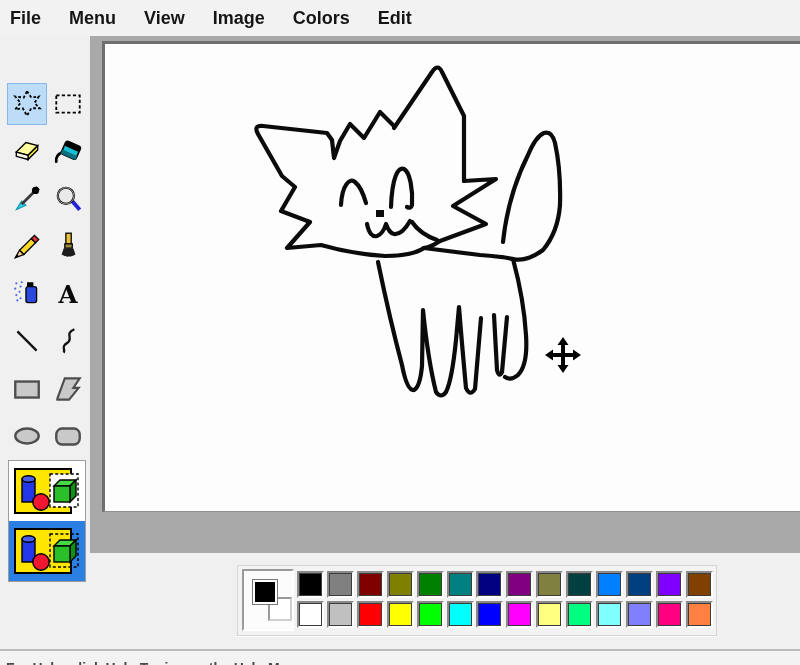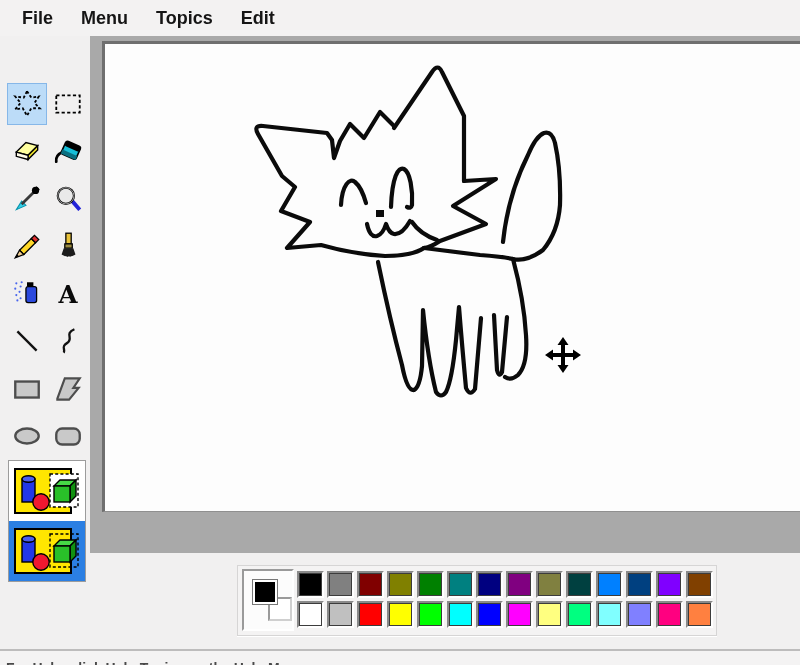--- a/index.html
+++ b/index.html
@@ -11,21 +11,21 @@
   }
   
   .menubar{
     position:absolute;left:0;top:0;width:800px;height:36px;
     background:#f3f2f2;display:flex;align-items:center;
     border-bottom:1px solid #e2e1e1;
   }
   .menu-item{
     padding:7px 14px;font-size:18px;font-weight:600;color:#151515;cursor:default;
   }
-  .menu-item:first-child{padding-left:22px;}
+  .menu-item:first-child{padding-left:10px;}
   
   .workspace{
     position:absolute;left:90px;top:36px;width:710px;height:517px;
     background:#a9a9a9;
   }
   .canvas{
     position:absolute;left:12px;top:5px;width:695px;height:467px;
     background:#fdfdfd;
     border-top:3px solid #6f6f6f;border-left:3px solid #6f6f6f;
     border-bottom:1px solid #8f8f8f;
@@ -85,21 +85,23 @@
   }
   
   .cursor{position:absolute;pointer-events:none;}
 </style>
 </head>
 <body>
 
 <div class="menubar">
   <div class="menu-item">File</div>
   <div class="menu-item">Menu</div>
-  <div class="menu-item">Topics</div>
+  <div class="menu-item">View</div>
+  <div class="menu-item">Image</div>
+  <div class="menu-item">Colors</div>
   <div class="menu-item">Edit</div>
 </div>
 
 <div class="workspace">
   <div class="canvas">
     <svg id="drawing-svg" width="695" height="467" viewBox="0 0 695 467">
         <path d="M289,84 L327,28 Q333,19 337,28 L359,72 L359,137" fill="none" stroke="#0b0b0b" stroke-width="4.2" stroke-linecap="round" stroke-linejoin="round"></path>
         <path d="M289,82 L275,68 L259,94 L245,80 L235,97 L229,114 L227,96 L222,89 L158,82 Q148,81 153,90 L177,132 L190,143 L176,167 L205,178 L182,204 L216,201 Q247,210 280,212 Q307,212 319,204" fill="none" stroke="#0b0b0b" stroke-width="4.2" stroke-linecap="round" stroke-linejoin="round"></path>
         <path d="M359,137 L391,135 L348,162 L381,180 L335,197 Q326,203 319,204" fill="none" stroke="#0b0b0b" stroke-width="4.2" stroke-linecap="round" stroke-linejoin="round"></path>
         <path d="M307,178 Q315,190 332,196" fill="none" stroke="#0b0b0b" stroke-width="4.2" stroke-linecap="round" stroke-linejoin="round"></path>

